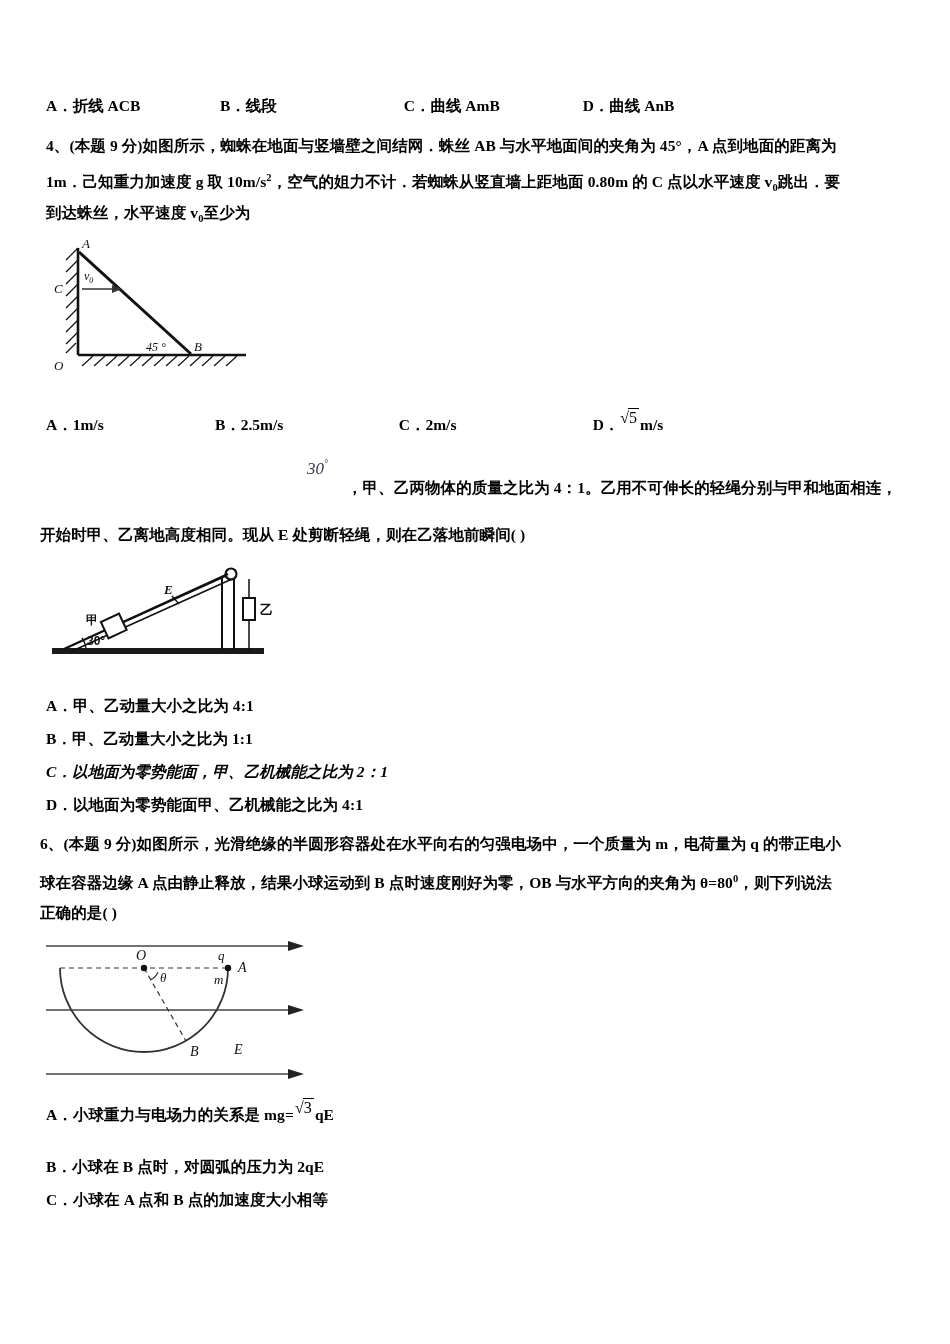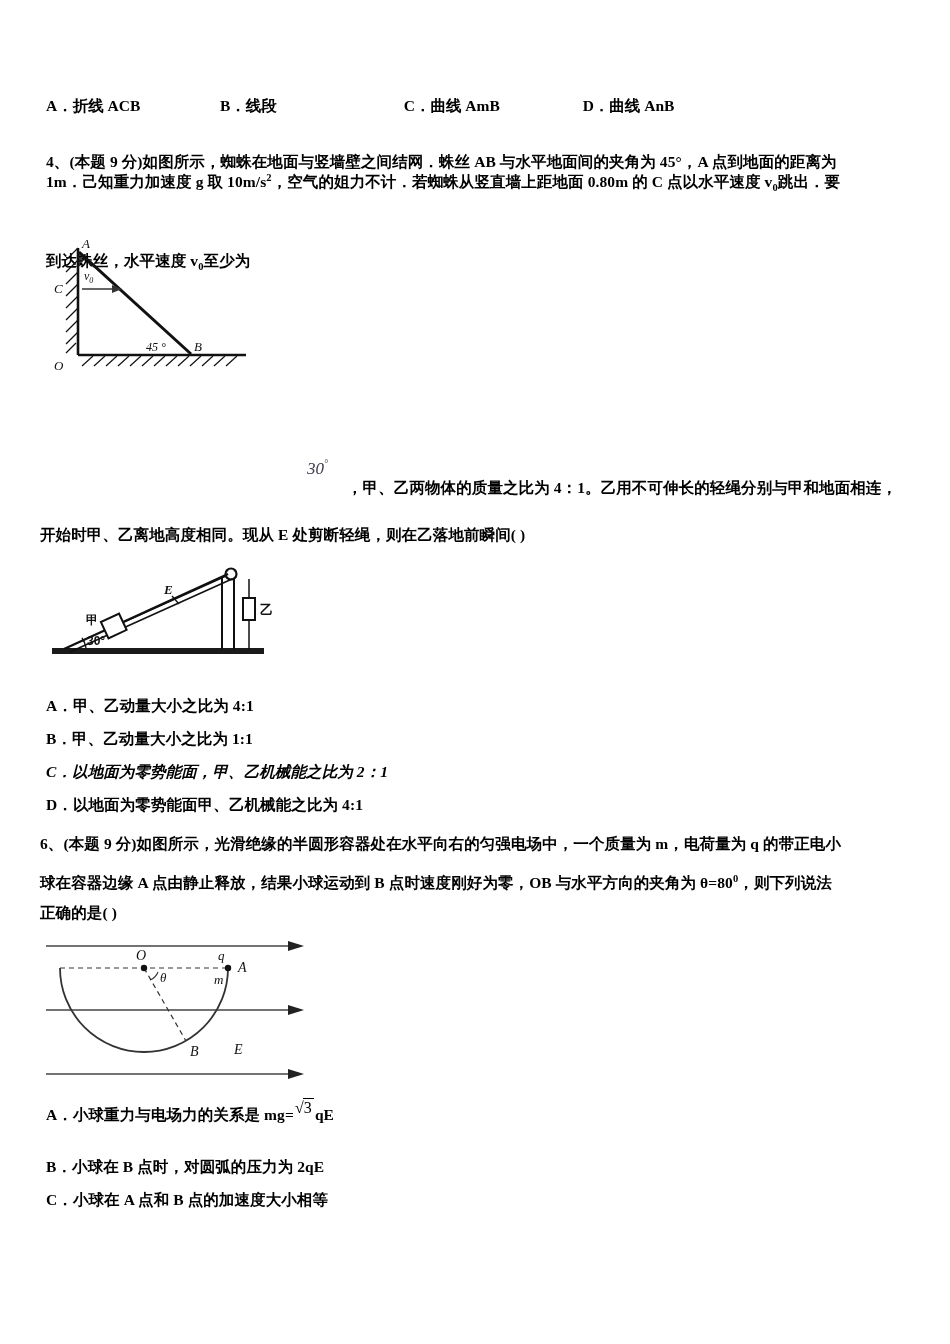--- a/index.html
+++ b/index.html
@@ -91,27 +91,27 @@
 
 <div class="page">
 
   <div class="opt-row" style="left:46px; top:96px;">
     <span class="cell" style="width:170px;">A．折线 ACB</span>
     <span class="cell" style="width:180px;">B．线段</span>
     <span class="cell" style="width:175px;">C．曲线 AmB</span>
     <span class="cell">D．曲线 AnB</span>
   </div>
 
-  <div class="ln" style="left:46px; top:152px;text-align:center;">4、(本题 9 分)如图所示，蜘蛛在地面与竖墙壁之间结网．蛛丝 AB 与水平地面间的夹角为 45°，A 点到地面的距离为</div>
+  <div class="ln" style="left:46px; top:136px;text-align:center;">4、(本题 9 分)如图所示，蜘蛛在地面与竖墙壁之间结网．蛛丝 AB 与水平地面间的夹角为 45°，A 点到地面的距离为</div>
 
   <div class="ln" style="left:46px; top:168px;">
     <span>1m．己知重力加速度 g 取 10m/s</span><span class="sup2">2</span><span>，空气的姐力不计．若蜘蛛从竖直墙上距地面 0.80m 的 C 点以水平速度 v</span><span class="sub0">0</span><span>跳出．要</span>
   </div>
 
-  <div class="ln" style="left:46px; top:203px;margin-top:48px;">
+  <div class="ln" style="left:46px; top:203px;">
     <span>到达蛛丝，水平速度 v</span><span class="sub0">0</span><span>至少为</span>
   </div>
 
   <div class="fig" style="left:46px; top:238px;">
     <svg width="215" height="135" viewBox="0 0 215 135">
 
       <g stroke="#111" stroke-width="1.2">
         <line x1="20" y1="22" x2="32" y2="10"></line>
         <line x1="20" y1="34" x2="32" y2="22"></line>
         <line x1="20" y1="46" x2="32" y2="34"></line>
@@ -152,20 +152,26 @@
 
       <text x="36" y="10" font-family="Liberation Serif, serif" font-style="italic" font-size="13" fill="#111">A</text>
       <text x="8" y="55" font-family="Liberation Serif, serif" font-style="italic" font-size="13" fill="#111">C</text>
       <text x="148" y="113" font-family="Liberation Serif, serif" font-style="italic" font-size="13" fill="#111">B</text>
       <text x="8" y="132" font-family="Liberation Serif, serif" font-style="italic" font-size="13" fill="#111">O</text>
       <text x="38" y="42" font-family="Liberation Serif, serif" font-style="italic" font-size="12" fill="#111">v<tspan font-size="8" dy="3">0</tspan></text>
       <text x="100" y="113" font-family="Liberation Serif, serif" font-style="italic" font-size="12" fill="#111">45 °</text>
     </svg>
   </div>
 
+  <div class="opt-row" style="left:46px; top:415px;">
+    <span class="cell" style="width:165px;">A．1m/s</span>
+    <span class="cell" style="width:180px;">B．2.5m/s</span>
+    <span class="cell" style="width:190px;">C．2m/s</span>
+    <span class="cell"><span>D．</span><span class="sqrt">√<span class="rad">5</span></span><span>m/s</span></span>
+  </div>
 
   <div class="deg30" style="left:307px; top:458px;">
     <span>30</span><span class="dg">°</span>
   </div>
   <div class="ln" style="left:347px; top:478px;">，甲、乙两物体的质量之比为 4：1。乙用不可伸长的轻绳分别与甲和地面相连，</div>
   <div class="ln" style="left:40px; top:525px;">开始时甲、乙离地高度相同。现从 E 处剪断轻绳，则在乙落地前瞬间(  )</div>
 
   <div class="fig" style="left:46px; top:560px;">
     <svg width="250" height="105" viewBox="0 0 250 105">
 

